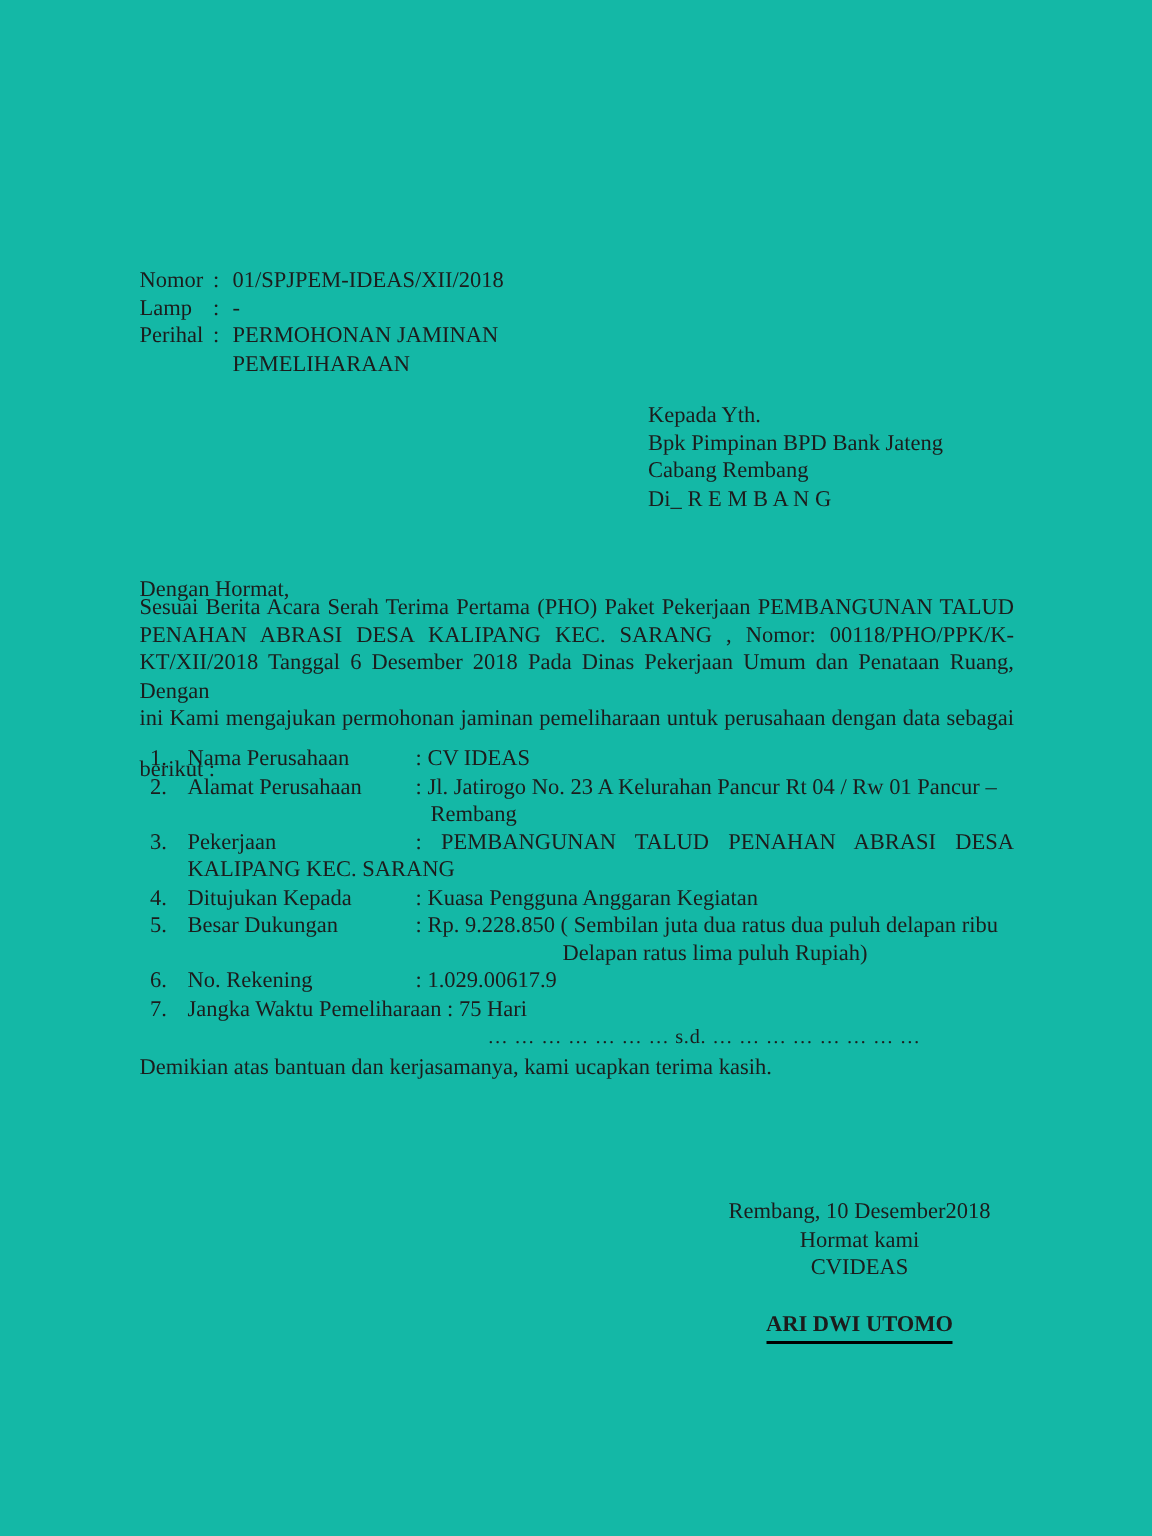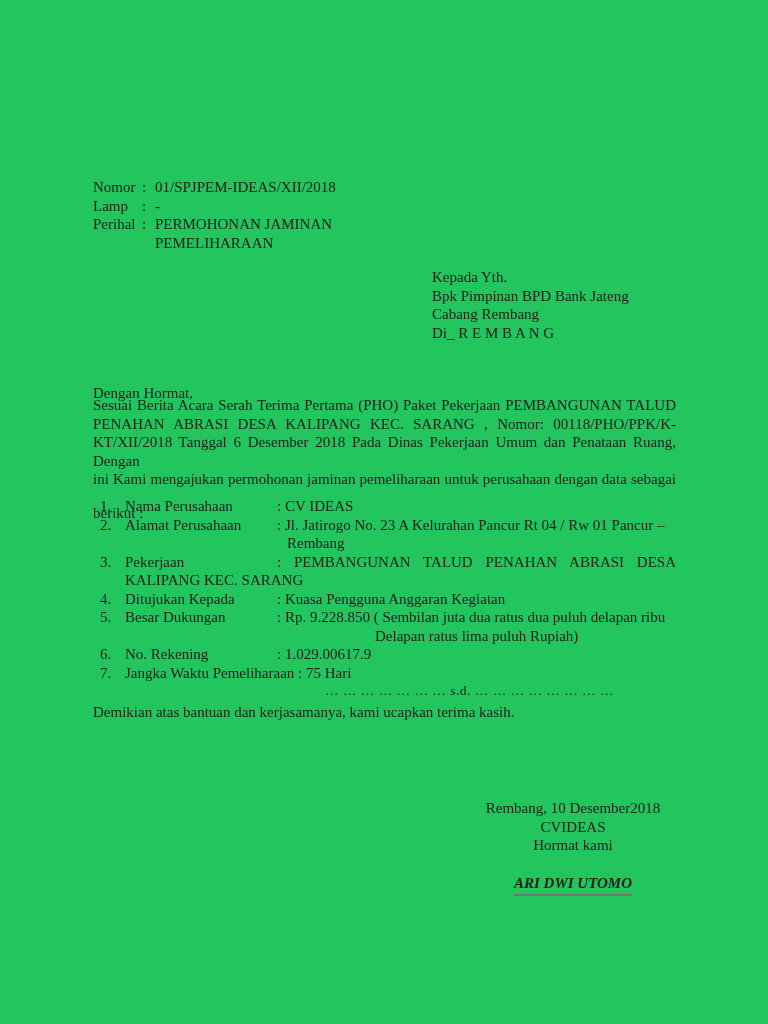--- a/index.html
+++ b/index.html
@@ -4,21 +4,21 @@
 <style>
   html, body {
     margin: 0;
     padding: 0;
     background: #ffffff;
   }
   .page {
     position: relative;
     width: 768px;
     height: 1024px;
-    background: #22c55e;
+    background: #14b8a6;
     font-family: "Liberation Serif", "DejaVu Serif", serif;
     font-size: 15px;
     line-height: 18.5px;
     color: #1c1c1c;
     overflow: hidden;
   }
   .bold { font-weight: normal; }
 
   
   .hdr { position: absolute; left: 93px; top: 178px; }
@@ -55,24 +55,23 @@
   }
 
   
   .closing { position: absolute; left: 93px; top: 703px; }
 
   
   .sig { position: absolute; left: 462px; top: 759px; width: 222px; text-align: center; margin-top: 40px; }
   .sig-name { position: absolute; left: 462px; top: 874px; width: 222px; text-align: center; }
   .sig-name .name-underline {
     font-weight: bold;
-    border-bottom: 2px solid #737373;
+    border-bottom: 2px solid #000000;
     padding-bottom: 1px;
     display: inline-block;
-    font-style: italic;
   }
 </style>
 </head>
 <body>
 
 <div class="page">
 
   <div class="hdr">
     <div class="hdr-row">
       <div class="hdr-label">Nomor</div>
@@ -187,21 +186,21 @@
       </div>
     </div>
 
     <div class="period-line">… … … … … … … s.d. … … … … … … … …</div>
   </div>
 
   <div class="closing">Demikian atas bantuan dan kerjasamanya, kami ucapkan terima kasih.</div>
 
   <div class="sig">
     <div>Rembang, 10 Desember2018</div>
+    <div>Hormat kami</div>
     <div>CVIDEAS</div>
-    <div>Hormat kami</div>
   </div>
 
   <div class="sig-name">
     <span class="name-underline">ARI DWI UTOMO</span>
   </div>
 
 </div>
 
 </body></html>

